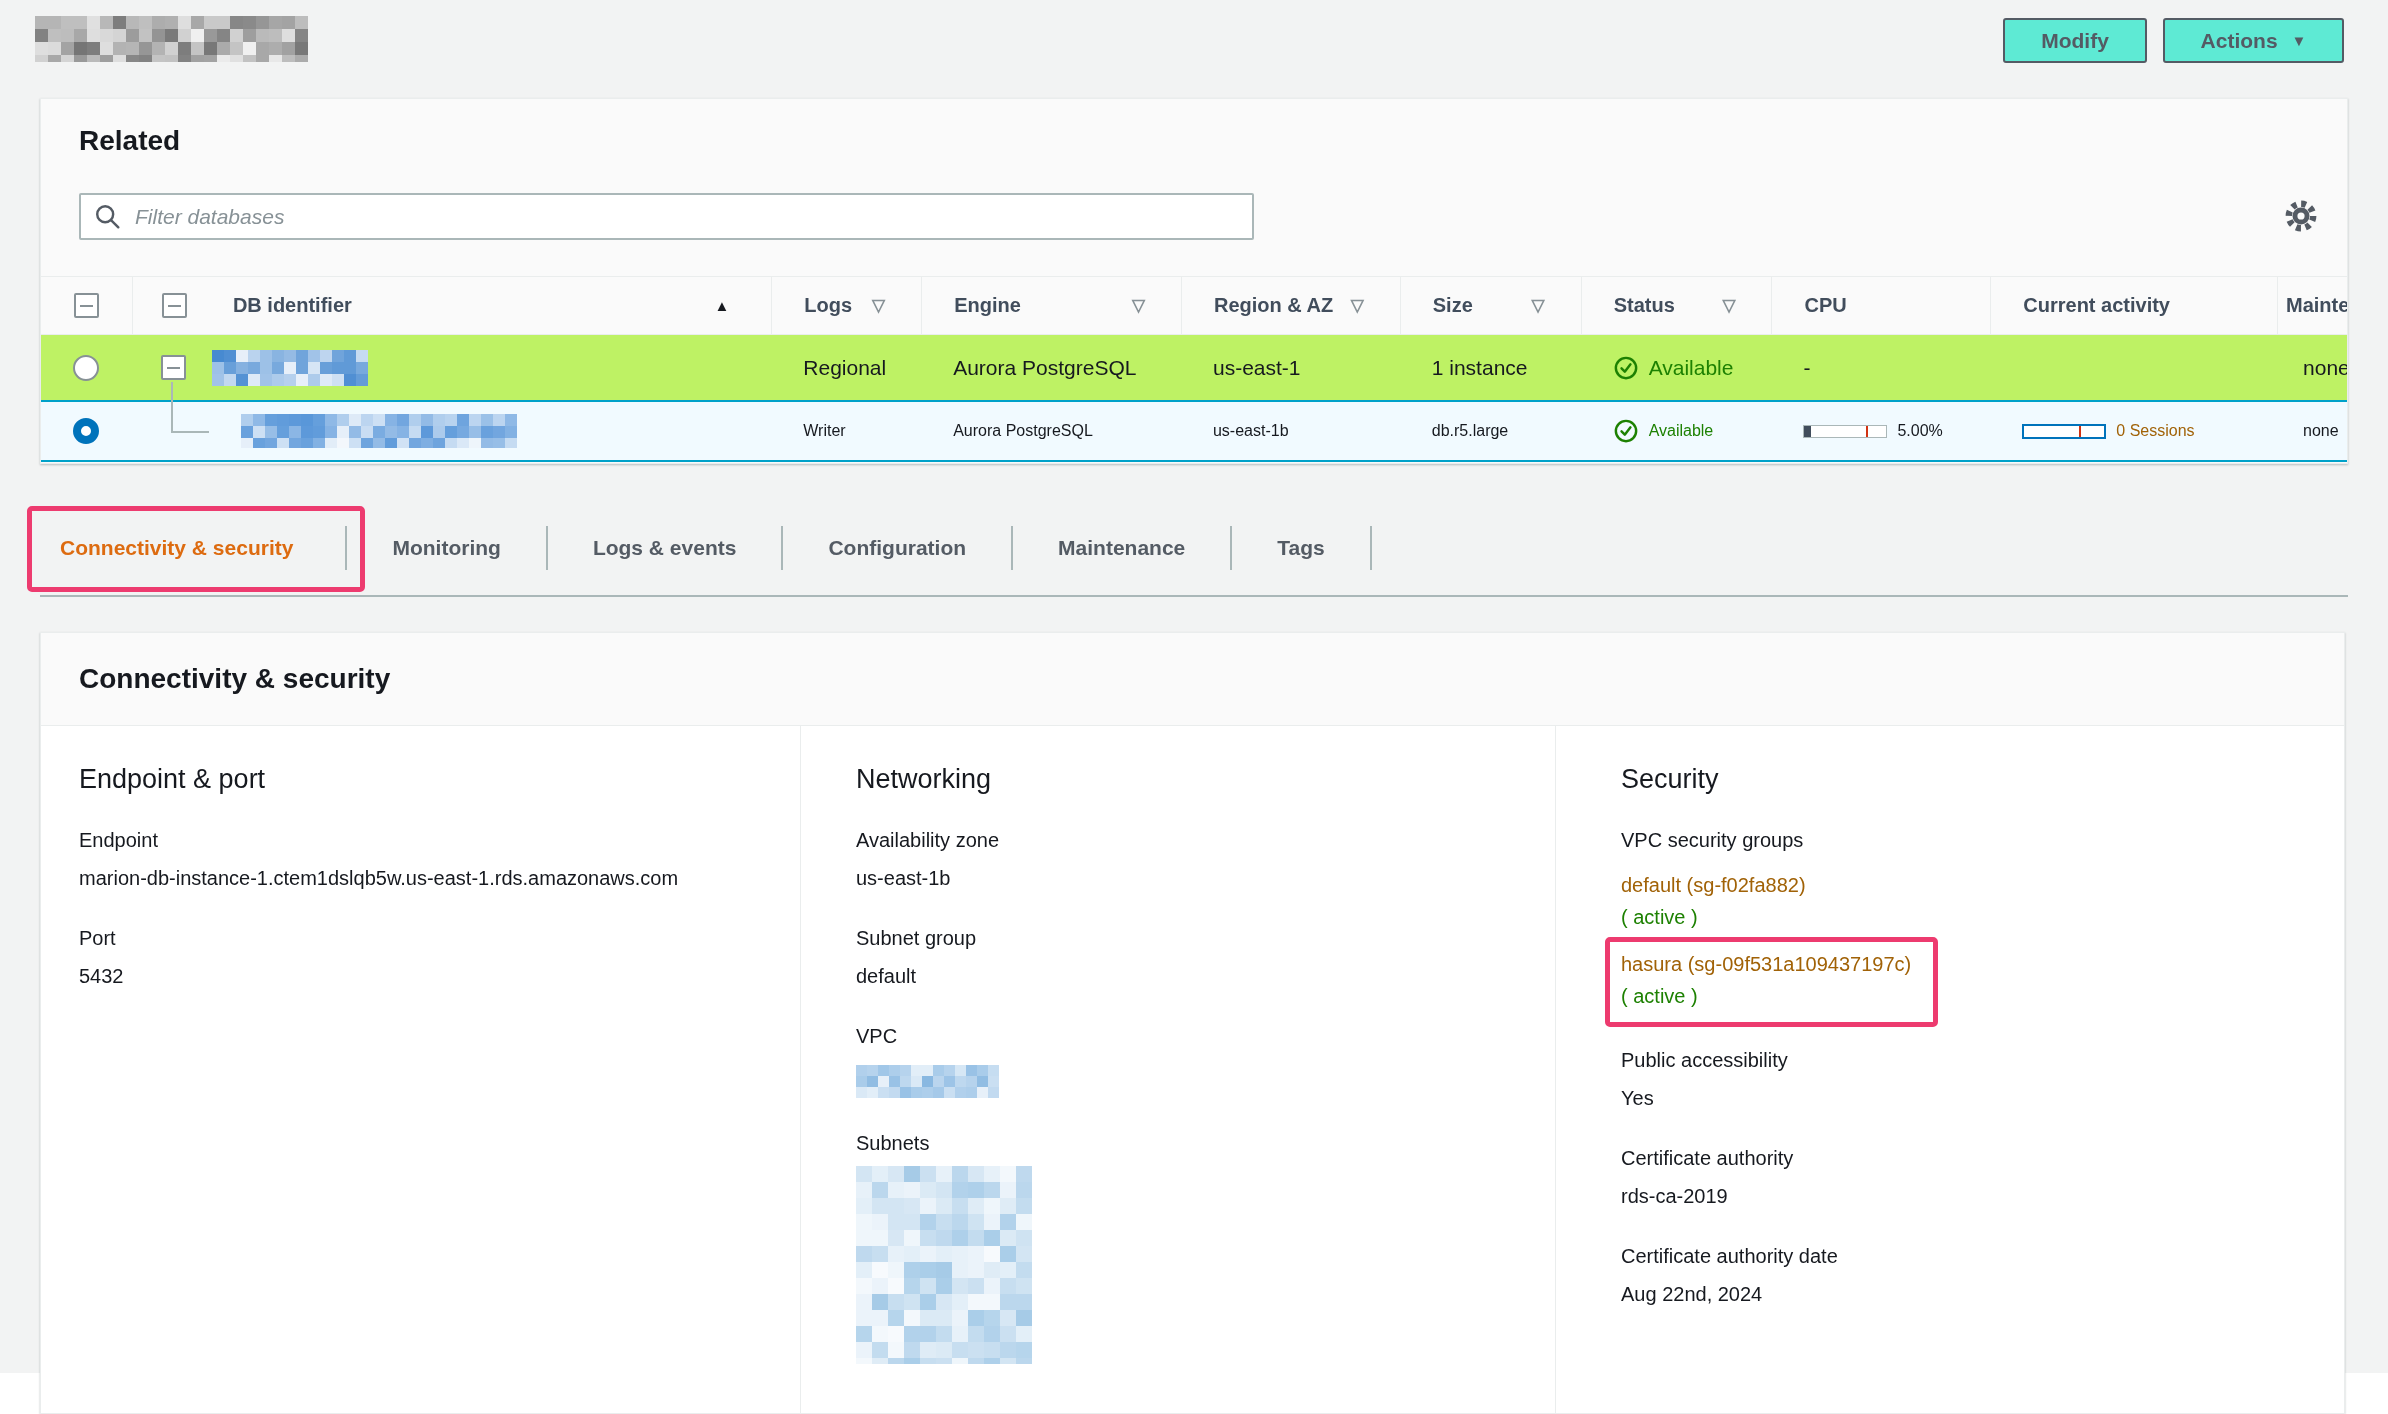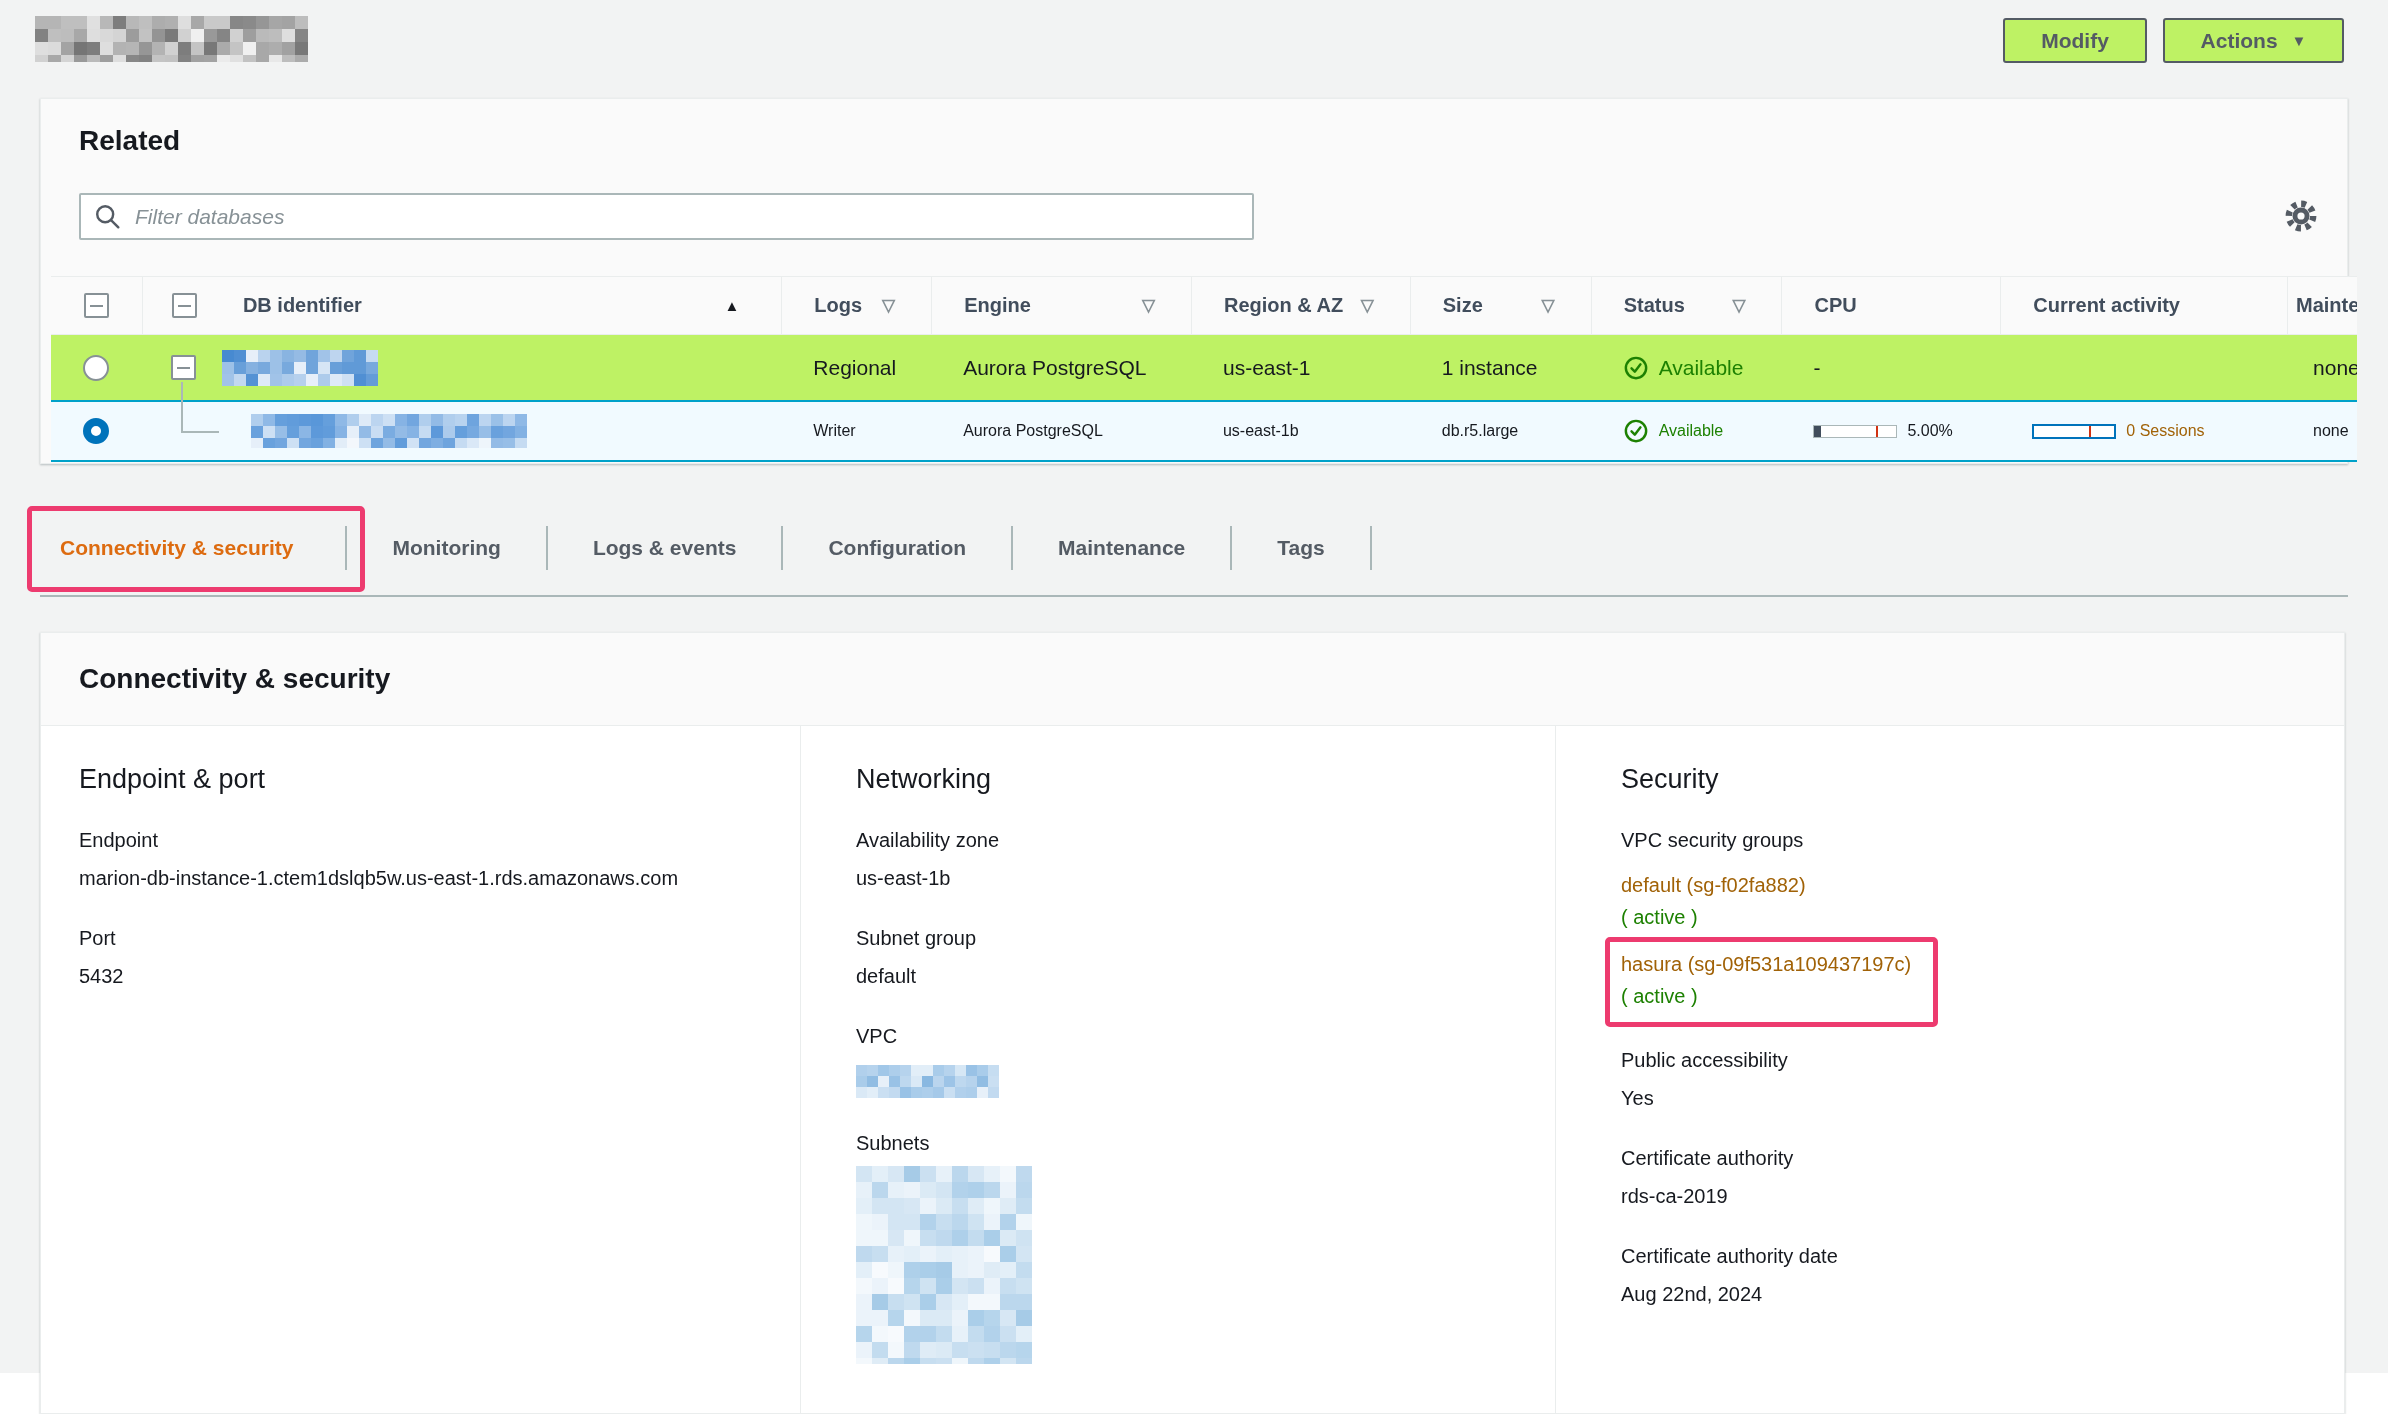--- a/index.html
+++ b/index.html
@@ -4,21 +4,21 @@
 <style>
   * { margin:0; padding:0; box-sizing:border-box; }
   html,body { background:#fff; }
   body { font-family:"Liberation Sans", sans-serif; color:#16191f; }
   .screen { position:relative; width:2388px; height:1414px; background:#fff; overflow:hidden; }
   .page-bg { position:absolute; left:0; top:0; width:2388px; height:1373px; background:#f2f3f3; }
 
   
   .title-blur { position:absolute; left:35px; top:16px; width:285px; height:46px; overflow:hidden; display:flex; flex-wrap:wrap; }
   .top-actions { position:absolute; right:44px; top:18px; display:flex; gap:16px; }
-  .btn { height:45px; background:#bef264; border:2px solid #545b64; border-radius:3px; color:#545b64;
+  .btn { height:45px; background:#5eead4; border:2px solid #545b64; border-radius:3px; color:#545b64;
          font-weight:700; font-size:21px; font-family:inherit; display:flex; align-items:center; justify-content:center; cursor:pointer; }
   .btn-modify { width:144px; }
   .btn-actions { width:181px; gap:14px; }
   .caret { font-size:15px; line-height:1; }
 
   
   .card { position:absolute; background:#fafafa; border:1px solid #eaeded; box-shadow:0 1px 2px rgba(0,28,36,.25); }
 
   
   .card-related { left:40px; top:98px; width:2308px; height:366px; }
@@ -211,21 +211,21 @@
     </div>
 
     <button class="gear-btn">
       <svg width="34" height="34" viewBox="0 0 32 32">
         <circle cx="16" cy="16" r="11.5" fill="none" stroke="#545b64" stroke-width="6" stroke-dasharray="4.6 4.4"></circle>
         <circle cx="16" cy="16" r="8" fill="#545b64"></circle>
         <circle cx="16" cy="16" r="3.4" fill="#fafafa"></circle>
       </svg>
     </button>
 
-    <div class="db-table" style="position:absolute; left:10px; top:177px;">
+    <div class="db-table" style="position:absolute; left:0; top:177px;">
 
       <div class="t-row t-head">
         <div class="t-cell c-sel">
           <span class="minus-sq"></span>
         </div>
         <div class="t-cell c-id">
           <span class="minus-sq hd-minus"></span>
           <span class="hd-id-label">DB identifier</span>
           <span class="sort-asc">▲</span>
         </div>

